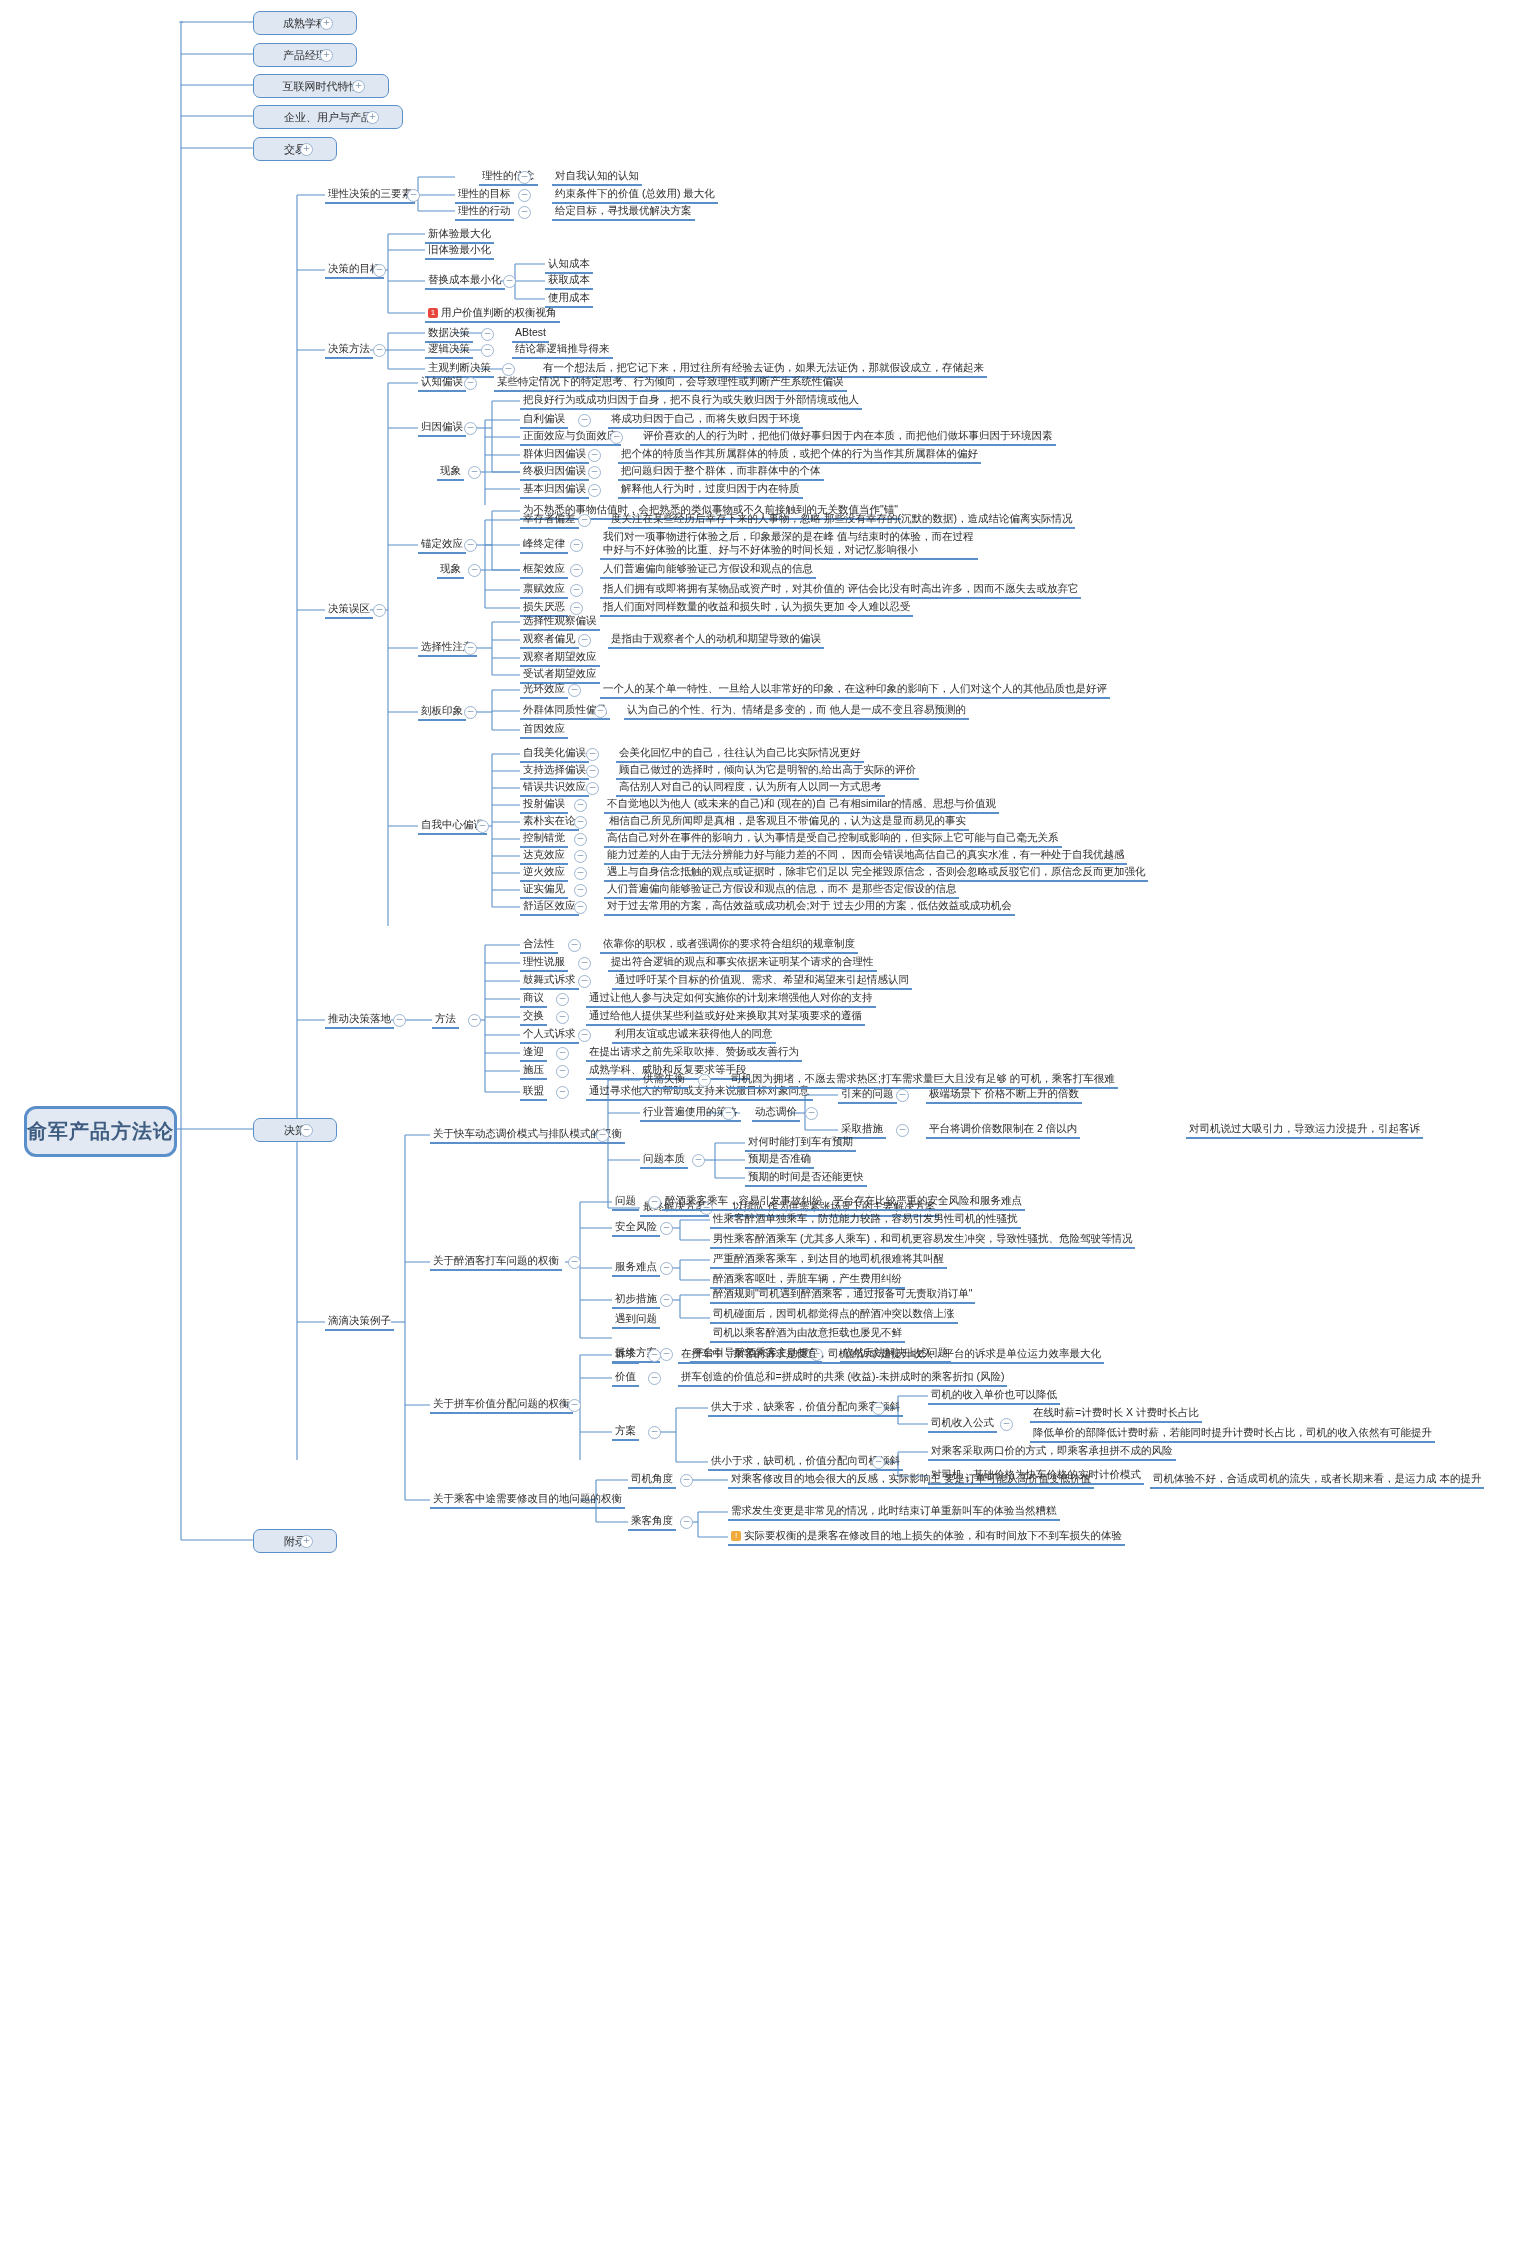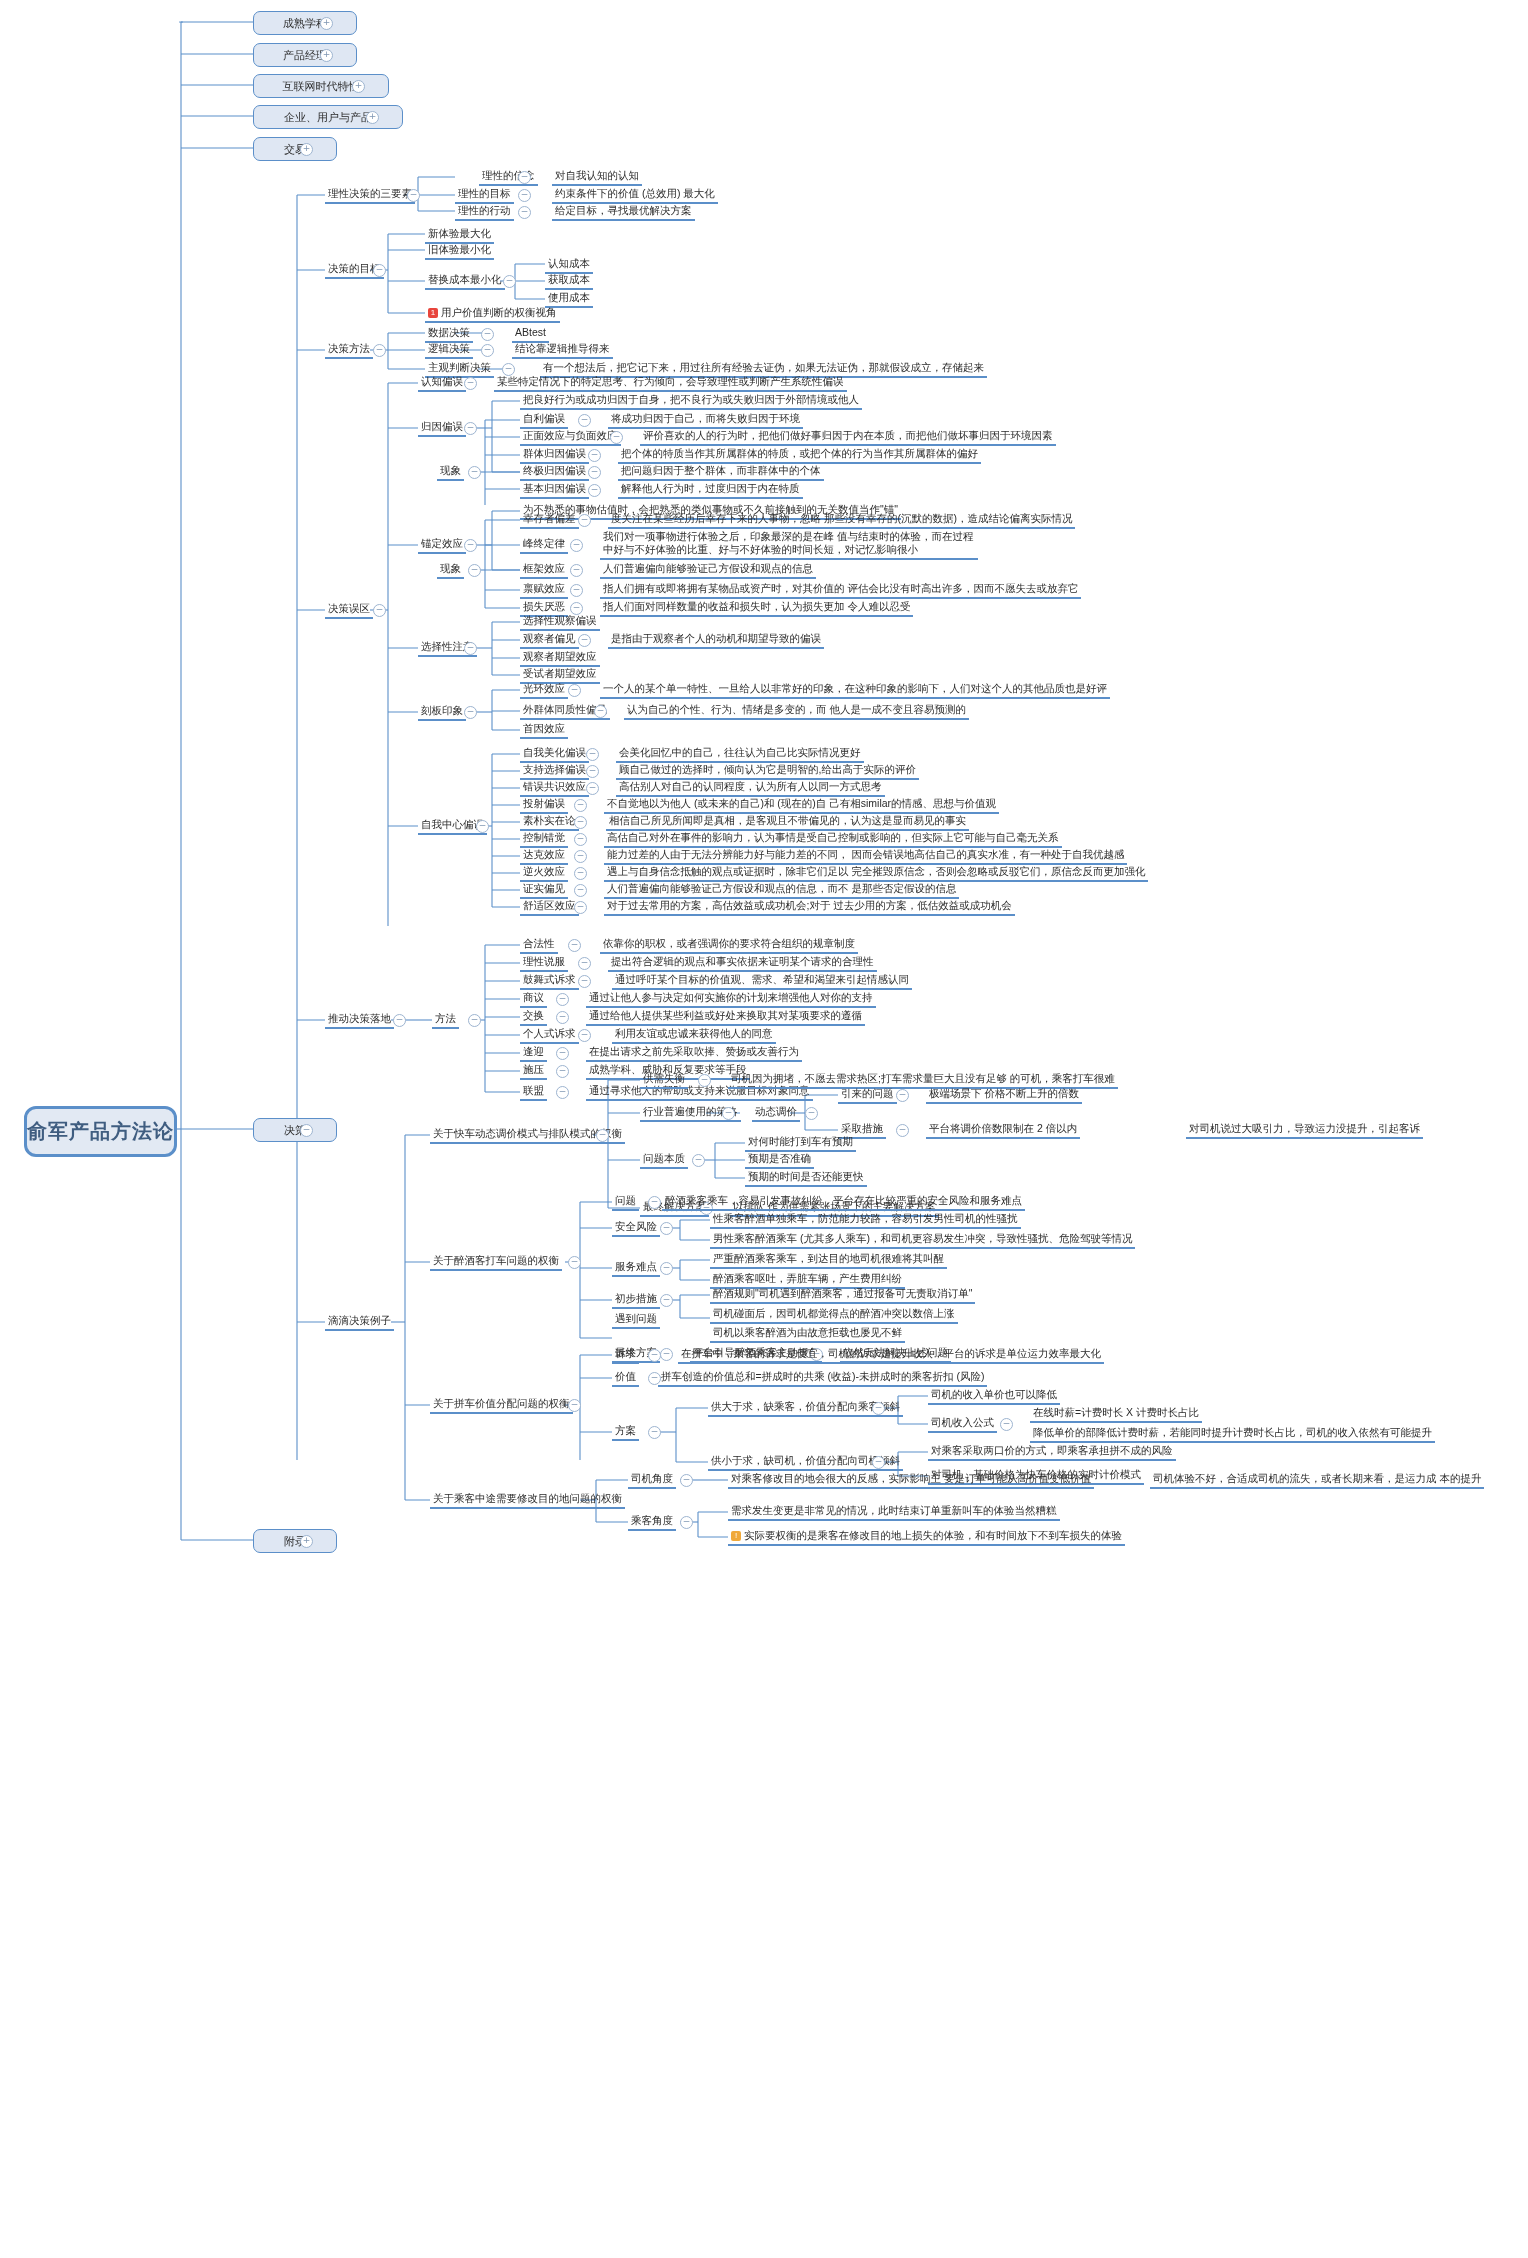--- a/index.html
+++ b/index.html
@@ -757,21 +757,21 @@
     </div>
   <div class="tog" style="left:648px;top:1349px;">−</div>
   <div class="node" style="left:678px;top:1346px;">
     <span class="txt">在拼车中，乘客的诉求是便宜，司机的诉求是提升收入，平台的诉求是单位运力效率最大化</span>
     </div>
 
   <div class="node" style="left:612px;top:1369px;">
     <span class="txt">价值</span>
     </div>
   <div class="tog" style="left:648px;top:1372px;">−</div>
-  <div class="node" style="left:658px;top:1369px;">
+  <div class="node" style="left:678px;top:1369px;">
     <span class="txt">拼车创造的价值总和=拼成时的共乘 (收益)-未拼成时的乘客折扣 (风险)</span>
     </div>
 
   <div class="node" style="left:612px;top:1423px;">
     <span class="txt">方案</span>
     </div>
   <div class="tog" style="left:648px;top:1426px;">−</div>
 
   <div class="node" style="left:708px;top:1399px;">
     <span class="txt">供大于求，缺乘客，价值分配向乘客倾斜</span>

